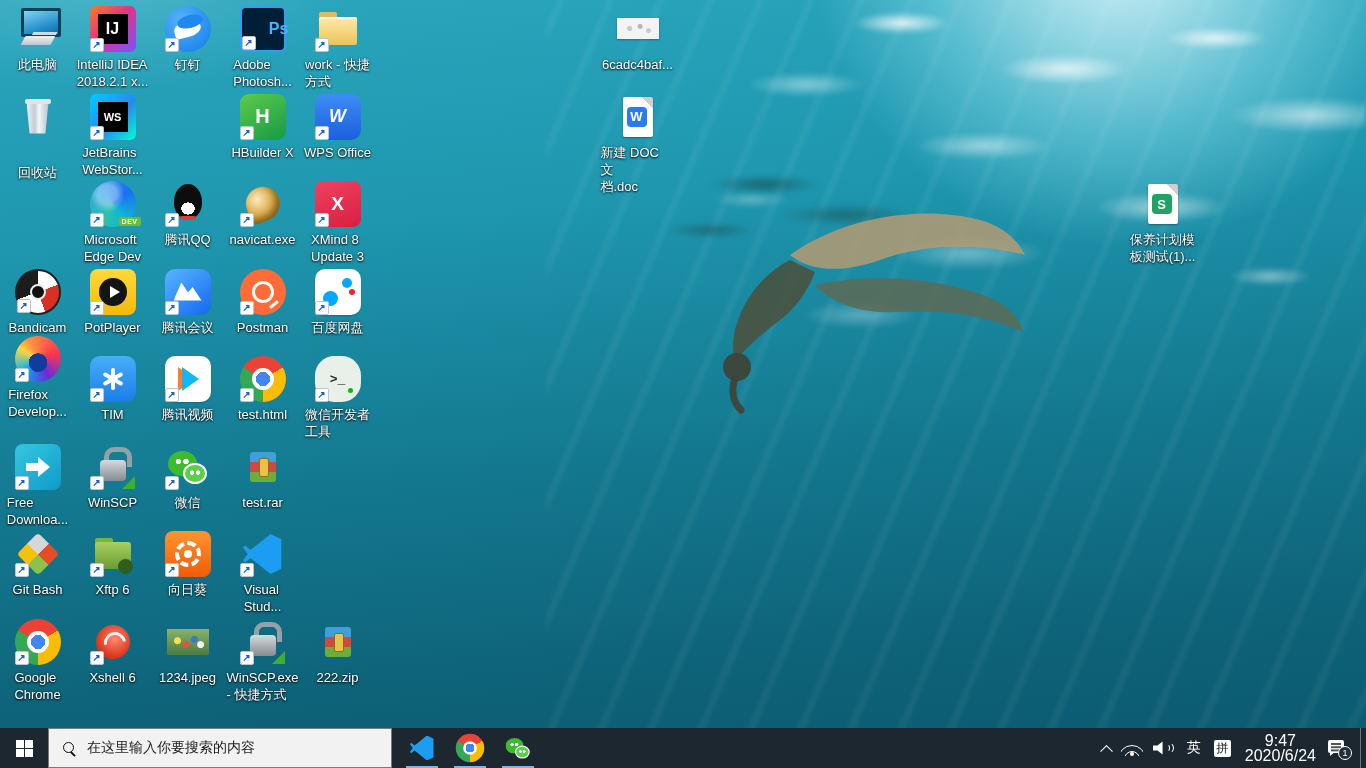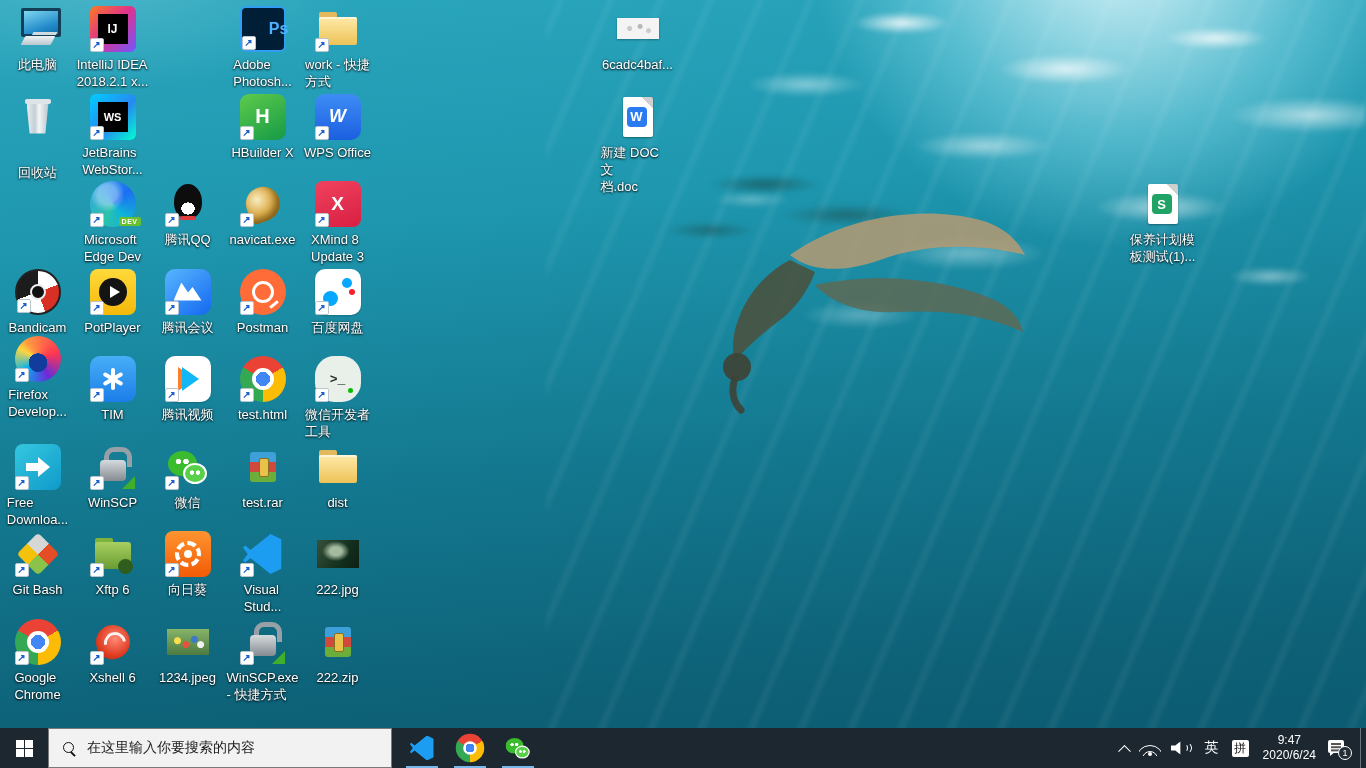--- a/index.html
+++ b/index.html
@@ -51,21 +51,21 @@
   .icon-this-pc::after { content:""; position:absolute; bottom:7px; left:8px; width:30px; height:9px;
     background:linear-gradient(#eef3f5,#b9c6cd); transform:skewX(-28deg); border-radius:1px; box-shadow:3px -7px 0 -3px #cfdbe1; }
 
   .icon-recycle-bin::before { content:""; position:absolute; top:9px; left:12px; width:22px; height:31px;
     background:linear-gradient(90deg,#e8eef0,#c3ced4 35%,#f2f6f8 55%,#b7c2c8); clip-path:polygon(0 0,100% 0,86% 100%,14% 100%); }
   .icon-recycle-bin::after { content:""; position:absolute; top:5px; left:10px; width:26px; height:5px;
     background:#dde5e9; border-radius:2px; }
 
   .icon-intellij { background:linear-gradient(135deg,#fc7a1e,#e1338a 45%,#7256ff); border-radius:6px; }
   .icon-intellij::before { content:""; position:absolute; inset:8px; background:#000; }
-  .icon-intellij .glyph { font-size:12px; }
+  .icon-intellij .glyph { font-size:16px; }
 
   .icon-webstorm { background:linear-gradient(135deg,#00cdff,#2888f0 55%,#00ffd0); border-radius:6px; }
   .icon-webstorm::before { content:""; position:absolute; inset:8px; background:#000; }
   .icon-webstorm .glyph { font-size:11px; }
 
   .icon-dingtalk { background:radial-gradient(circle at 35% 30%,#55b3f7,#2288ef 75%); border-radius:50%; }
   .icon-dingtalk::before { content:""; position:absolute; left:9px; top:15px; width:27px; height:16px;
     background:#fff; border-radius:50% 50% 50% 4px; transform:rotate(-14deg); }
   .icon-dingtalk::after { content:""; position:absolute; left:12px; top:9px; width:26px; height:13px;
     background:#2288ef; border-radius:50%; transform:rotate(-14deg); }
@@ -253,21 +253,21 @@
   .vol { position:relative; width:22px; height:16px; }
   .vol .body { position:absolute; left:0; top:1px; width:13px; height:14px; background:#fff;
     clip-path:polygon(0 32%,36% 32%,75% 4%,75% 96%,36% 68%,0 68%); }
   .vol .arc1 { position:absolute; right:5px; top:4px; width:8px; height:8px; border:1.6px solid #fff;
     border-left-color:transparent; border-top-color:transparent; border-bottom-color:transparent; border-radius:50%; transform:rotate(0deg); }
   .vol .arc2 { position:absolute; right:1px; top:2px; width:12px; height:12px; border:1.6px solid #fff;
     border-left-color:transparent; border-top-color:transparent; border-bottom-color:transparent; border-radius:50%; }
   .lang { font-size:14px; padding:0 7px; }
   .ime { width:17px; height:17px; background:#fff; color:#111; border-radius:2px; font-size:12px;
     display:flex; align-items:center; justify-content:center; margin:0 6px; }
-  .clock { text-align:center; font-size:12px; line-height:15px; padding:0 8px; }
+  .clock { text-align:center; font-size:16px; line-height:15px; padding:0 8px; }
   .ac { position:relative; width:22px; height:18px; margin:0 10px 0 4px; }
   .ac .bubble { position:absolute; left:0; top:1px; width:16px; height:13px; background:#fff; border-radius:2px; }
   .ac .bubble::before { content:""; position:absolute; left:3px; top:3px; width:10px; height:1.6px; background:#555;
     box-shadow:0 3.2px 0 #555, 0 6.4px 0 #555; }
   .ac .bubble::after { content:""; position:absolute; left:2px; bottom:-3px;
     border-top:4px solid #fff; border-right:5px solid transparent; }
   .ac .badge { position:absolute; right:-2px; bottom:-3px; width:14px; height:14px; background:#242e36;
     border:1.5px solid #fff; border-radius:50%; color:#fff; font-size:9px; display:flex; align-items:center; justify-content:center; }
   .show-desktop { width:6px; height:40px; border-left:1px solid rgba(255,255,255,.35); cursor:pointer; }
 </style>
@@ -294,20 +294,27 @@
         <div class="ilabel">此电脑</div>
       </div>
       <div class="cell" style="left: 75px; top: 6px;">
         <div class="di icon-intellij">
           <span class="glyph">IJ</span>
           <span class="sc"></span>
         </div>
         <div class="ilabel">IntelliJ IDEA
 2018.2.1 x...</div>
       </div>
+      <div class="cell" style="left: 150px; top: 6px;">
+        <div class="di icon-dingtalk">
+          <span class="glyph"></span>
+          <span class="sc"></span>
+        </div>
+        <div class="ilabel">钉钉</div>
+      </div>
       <div class="cell" style="left: 225px; top: 6px;">
         <div class="di icon-photoshop">
           <span class="glyph">Ps</span>
           <span class="sc"></span>
         </div>
         <div class="ilabel">Adobe
 Photosh...</div>
       </div>
       <div class="cell" style="left: 300px; top: 6px;">
         <div class="di icon-folder">
@@ -489,26 +496,20 @@
           <span class="sc"></span>
         </div>
         <div class="ilabel">微信</div>
       </div>
       <div class="cell" style="left: 225px; top: 443.5px;">
         <div class="di icon-rar">
           <span class="glyph"></span>
         </div>
         <div class="ilabel">test.rar</div>
       </div>
-      <div class="cell" style="left: 300px; top: 443.5px;">
-        <div class="di icon-folder">
-          <span class="glyph"></span>
-        </div>
-        <div class="ilabel">dist</div>
-      </div>
       <div class="cell" style="left: 0px; top: 531px;">
         <div class="di icon-git-bash">
           <span class="glyph"></span>
           <span class="sc"></span>
         </div>
         <div class="ilabel">Git Bash</div>
       </div>
       <div class="cell" style="left: 75px; top: 531px;">
         <div class="di icon-xftp">
           <span class="glyph"></span>
@@ -523,26 +524,20 @@
         </div>
         <div class="ilabel">向日葵</div>
       </div>
       <div class="cell" style="left: 225px; top: 531px;">
         <div class="di icon-vscode">
           <span class="glyph"></span>
           <span class="sc"></span>
         </div>
         <div class="ilabel">Visual
 Stud...</div>
-      </div>
-      <div class="cell" style="left: 300px; top: 531px;">
-        <div class="di icon-imgdark">
-          <span class="glyph"></span>
-        </div>
-        <div class="ilabel">222.jpg</div>
       </div>
       <div class="cell" style="left: 0px; top: 618.5px;">
         <div class="di icon-chrome">
           <span class="glyph"></span>
           <span class="sc"></span>
         </div>
         <div class="ilabel">Google
 Chrome</div>
       </div>
       <div class="cell" style="left: 75px; top: 618.5px;">

